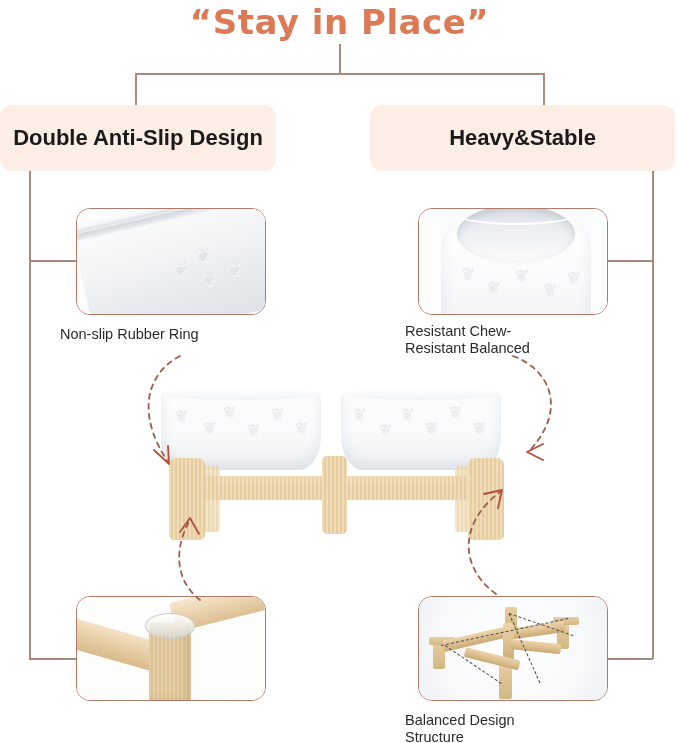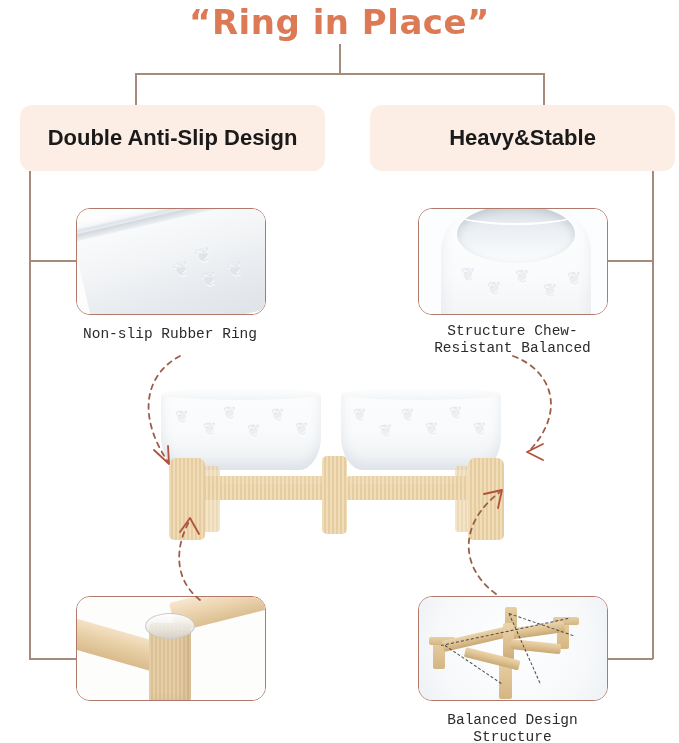--- a/index.html
+++ b/index.html
@@ -58,21 +58,21 @@
     border-radius: 12px;
     display: flex;
     align-items: center;
     justify-content: center;
     color: #1a1a1a;
     font-size: 22px;
     font-weight: bold;
     font-family: "Liberation Sans", sans-serif;
     white-space: nowrap;
   }
-  #label-left  { left: 20px;   top: 105px; width: 305px; height: 66px; }
+  #label-left  { left: 0;   top: 105px; width: 276px; height: 66px; }
   #label-right { left: 370px; top: 105px; width: 305px; height: 66px; }
 
   
   #rail-left        { left: 29px;  top: 171px; height: 488px; }
   #rail-right       { left: 652px; top: 171px; height: 488px; }
   #rail-left-t      { left: 29px;  top: 260px; width: 49px; }
   #rail-right-t     { left: 604px; top: 260px; width: 49px; }
   #rail-left-b      { left: 29px;  top: 658px; width: 49px; }
   #rail-right-b     { left: 604px; top: 658px; width: 49px; }
 
@@ -258,37 +258,36 @@
     stroke: #9B5E4A;
     stroke-width: 1.8;
     stroke-dasharray: 5 5;
     stroke-linecap: round;
   }
   .arrow-head { fill: none; stroke: #B4513A; stroke-width: 1.8; stroke-linecap: round; stroke-linejoin: round; }
 
   
   .caption {
     position: absolute;
-    text-align: center;
     color: #2b2b2b;
     font-size: 14.5px;
     line-height: 17px;
-    font-family: Liberation Mono, monospace;
+    font-family: Liberation Sans, sans-serif;
   }
   #cap-tl { left: 60px;  top: 326px; width: 220px; }
   #cap-tr { left: 405px; top: 323px; width: 215px; }
   #cap-bl { left: 60px;  top: 712px; width: 220px; }
   #cap-br { left: 405px; top: 712px; width: 215px; }
 </style>
 </head>
 <body>
 
 <div id="infographic">
 
-  <div id="title">“Ring in Place”</div>
+  <div id="title">“Stay in Place”</div>
 
   <div class="conn conn-v" id="stem-top"></div>
   <div class="conn conn-h" id="bar-top"></div>
   <div class="conn conn-v" id="drop-left"></div>
   <div class="conn conn-v" id="drop-right"></div>
 
   <div class="label-box" id="label-left">
     <span>Double Anti-Slip Design</span>
   </div>
   <div class="label-box" id="label-right">
@@ -411,21 +410,21 @@
 
   <svg class="arrow-svg" style="left:448px; top:482px; width:110px; height:116px;" viewBox="0 0 110 116">
     <path class="arrow-path" d="M 48 112 C 10 84, 12 40, 52 10"></path>
     <path class="arrow-head" d="M 36 12 L 54 8 L 50 26"></path>
   </svg>
 
   <div class="caption" id="cap-tl">
     <div>Non-slip Rubber Ring</div>
   </div>
   <div class="caption" id="cap-tr">
-    <div>Structure Chew-</div>
+    <div>Resistant Chew-</div>
     <div>Resistant Balanced</div>
   </div>
   <div class="caption" id="cap-br">
     <div>Balanced Design</div>
     <div>Structure</div>
   </div>
 
 </div>
 
 </body></html>

